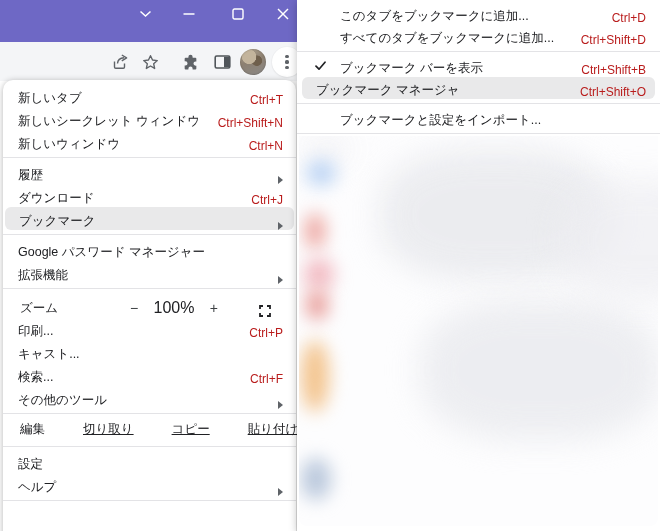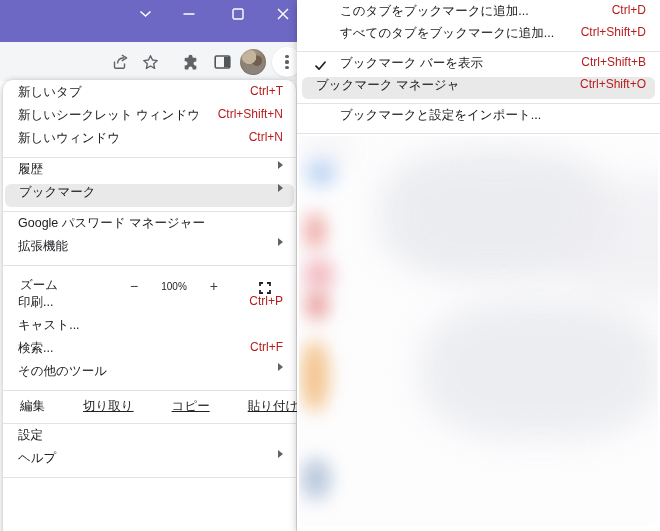--- a/index.html
+++ b/index.html
@@ -33,40 +33,40 @@
     border-radius:10px 10px 0 0;box-shadow:0 1px 6px rgba(0,0,0,.3);
     padding-top:4px;z-index:20;box-sizing:border-box;
   }
   .submenu-panel{
     position:absolute;left:297px;top:0;width:363px;height:531px;background:#ffffff;
     box-shadow:0 2px 8px rgba(0,0,0,.25);
     padding-top:3px;z-index:30;box-sizing:border-box;
   }
   .menu-row{
     position:relative;height:23px;margin:0 2px;border-radius:6px;
-    display:flex;align-items:flex-start;padding:0 11px 0 13px;
+    display:flex;align-items:flex-end;padding:0 11px 0 13px;
     font-size:12.5px;color:#202124;white-space:nowrap;cursor:default;
   }
   .submenu-panel .menu-row{height:22px;margin:0 5px;padding:0 9px 0 38px;}
   .menu-row.hl{background:#e9e9ea;padding-left:14px;}
   .menu-row .label{flex:1;overflow:hidden;}
   .menu-row .shortcut{color:#b91c1c;font-size:12px;margin-left:12px;}
   .menu-row .arrow{
     width:0;height:0;margin-left:8px;
     border-left:5px solid #5f6368;border-top:4px solid transparent;border-bottom:4px solid transparent;
   }
   .menu-row .check{position:absolute;left:13px;top:50%;transform:translateY(-50%);display:flex;}
   .menu-sep{height:1px;background:#e3e3e6;margin:3.5px 0;}
   
   .zoom-row{height:25px;margin:0;border-radius:0;padding:0;display:flex;align-items:flex-end;}
   .zr-label{width:112px;display:flex;align-items:center;padding-left:17px;box-sizing:border-box;font-size:12.5px;color:#202124;}
   .vsep{width:1px;background:#e3e3e6;}
   .zr-mid{width:116px;display:flex;align-items:stretch;}
   .zr-btn{flex:1;display:flex;align-items:center;justify-content:center;font-size:14px;color:#3c4043;}
-  .zr-val{flex:1.2;display:flex;align-items:center;justify-content:center;font-size:10px;color:#202124;}
+  .zr-val{flex:1.2;display:flex;align-items:center;justify-content:center;font-size:16px;color:#202124;}
   .zr-fs{flex:1;display:flex;align-items:center;justify-content:center;}
   
   .edit-row{height:25px;margin:0;border-radius:0;padding:0;display:flex;align-items:stretch;font-size:12.5px;color:#202124;gap:19px;}
   .er-first{width:78px;display:flex;align-items:center;padding-left:17px;box-sizing:border-box;}
   .er-cell{flex:1;display:flex;align-items:center;justify-content:center;text-decoration:underline;}
   
   .blur-list{position:absolute;left:2px;top:136px;right:2px;bottom:5px;overflow:hidden;background:#fdfdfe;border-radius:0 0 8px 8px;}
   .blob{position:absolute;border-radius:50%;filter:blur(9px);}
   .haze{position:absolute;border-radius:40%;filter:blur(16px);}
 </style>
@@ -146,20 +146,24 @@
           <span class="shortcut">Ctrl+Shift+N</span>
         </div>
         <div class="menu-row">
           <span class="label">新しいウィンドウ</span>
           <span class="shortcut">Ctrl+N</span>
         </div>
         <div class="menu-sep"></div>
         <div class="menu-row">
           <span class="label">履歴</span>
           <span class="arrow"></span>
+        </div>
+        <div class="menu-row">
+          <span class="label">ダウンロード</span>
+          <span class="shortcut">Ctrl+J</span>
         </div>
         <div class="menu-row hl">
           <span class="label">ブックマーク</span>
           <span class="arrow"></span>
         </div>
         <div class="menu-sep"></div>
         <div class="menu-row">
           <span class="label">Google パスワード マネージャー</span>
         </div>
         <div class="menu-row">

